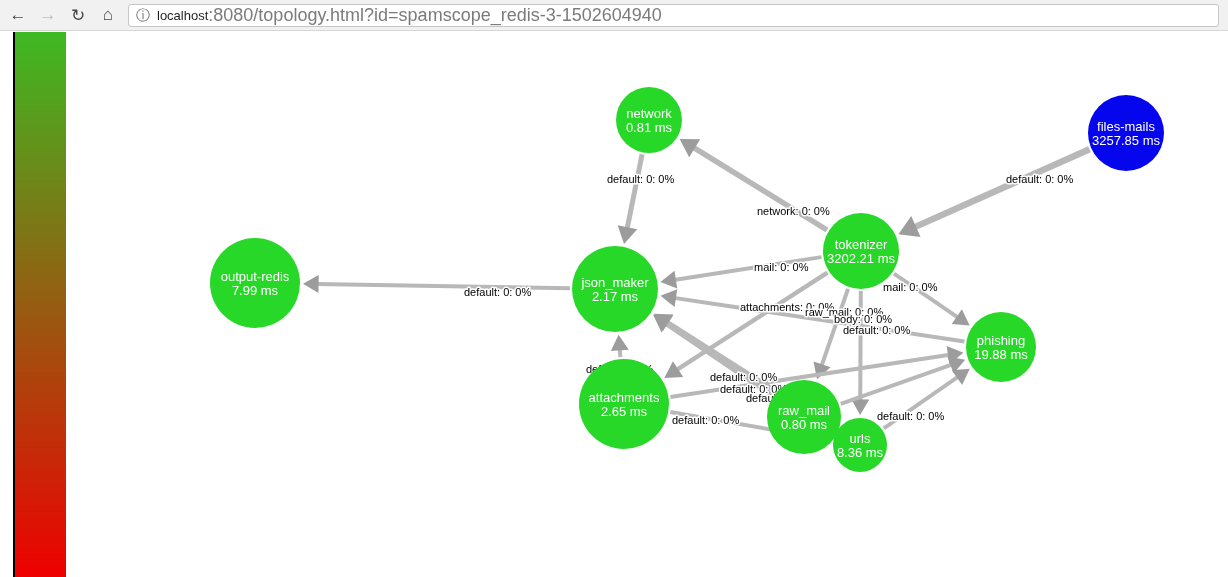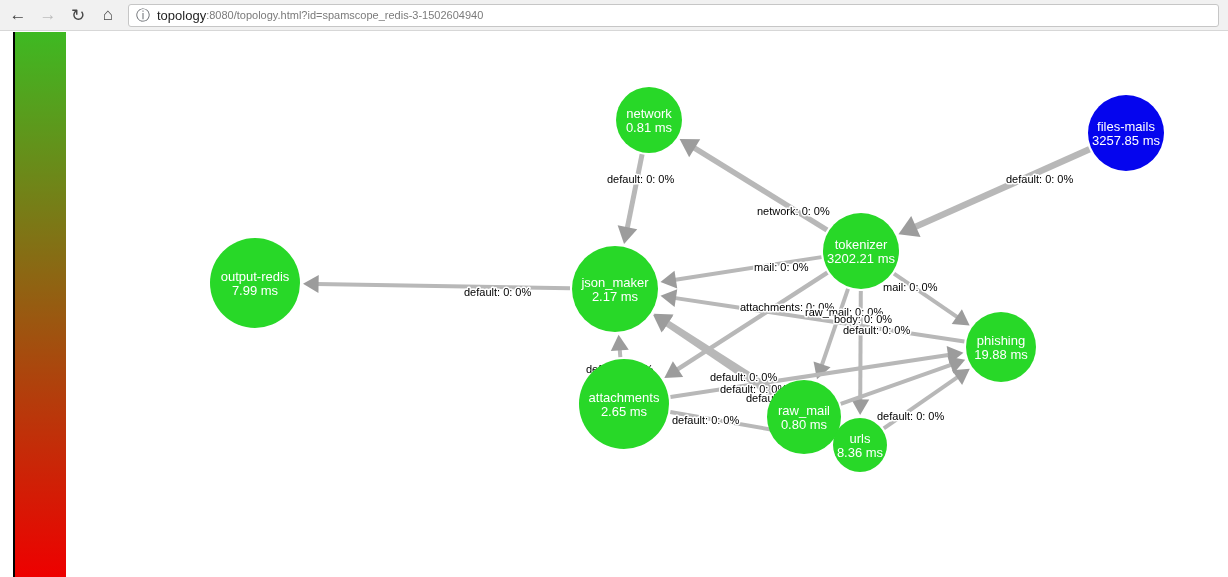--- a/index.html
+++ b/index.html
@@ -20,21 +20,21 @@
   }
   .nav-btn.first{margin-left:4px;}
   .nav-btn.disabled{color:#bcbcbc;}
   .urlbar{
     flex:1;height:21px;margin:0 9px 0 6px;background:#ffffff;
     border:1px solid #c6c6c6;border-radius:3px;
     display:flex;align-items:center;padding:0 7px;
   }
   .urlbar .info-glyph{font-size:14px;color:#5f6368;margin-right:7px;line-height:1;}
   .urlbar .host{font-size:13px;color:#1f1f1f;white-space:pre;}
-  .urlbar .rest{font-size:11px;color:#7b7b7b;white-space:pre;}
+  .urlbar .rest{font-size:18px;color:#7b7b7b;white-space:pre;}
   
   .content{position:absolute;top:30px;left:0;right:0;bottom:0;background:#fff;}
   .colorbar{
     position:absolute;left:13px;top:2px;bottom:0;width:51px;
     border-left:2px solid #000;z-index:5;
   }
   #graph{position:absolute;left:0;top:0;z-index:1;}
   .edge-label{
     font-size:11px;fill:#000;
     paint-order:stroke;stroke:#ffffff;stroke-width:3px;stroke-linejoin:round;
@@ -48,21 +48,21 @@
 </head>
 <body>
 
 <div class="toolbar">
   <span class="nav-btn first">←</span>
   <span class="nav-btn disabled">→</span>
   <span class="nav-btn">↻</span>
   <span class="nav-btn">⌂</span>
   <div class="urlbar">
     <span class="info-glyph">ⓘ</span>
-    <span class="host">topology</span>
+    <span class="host">localhost</span>
       <span class="rest">:8080/topology.html?id=spamscope_redis-3-1502604940</span>
   </div>
 </div>
 
 <div class="content">
   <div class="colorbar" style="background: linear-gradient(rgb(62, 185, 34), rgb(238, 0, 0));"></div>
   <svg id="graph" width="1228" height="547" viewBox="0 30 1228 547">
       <g>
         <line x1="1089.4589194543205" y1="149.27112265807617" x2="914.0759194925995" y2="227.36619433914436" stroke="#b8b8b8" stroke-width="6.5"></line>
         <polygon points="898.4546075593215,234.3220992754719 911.2250257556866,216.04707754935768 920.5809212840804,237.0581988631234" fill="#9c9c9c"></polygon>

